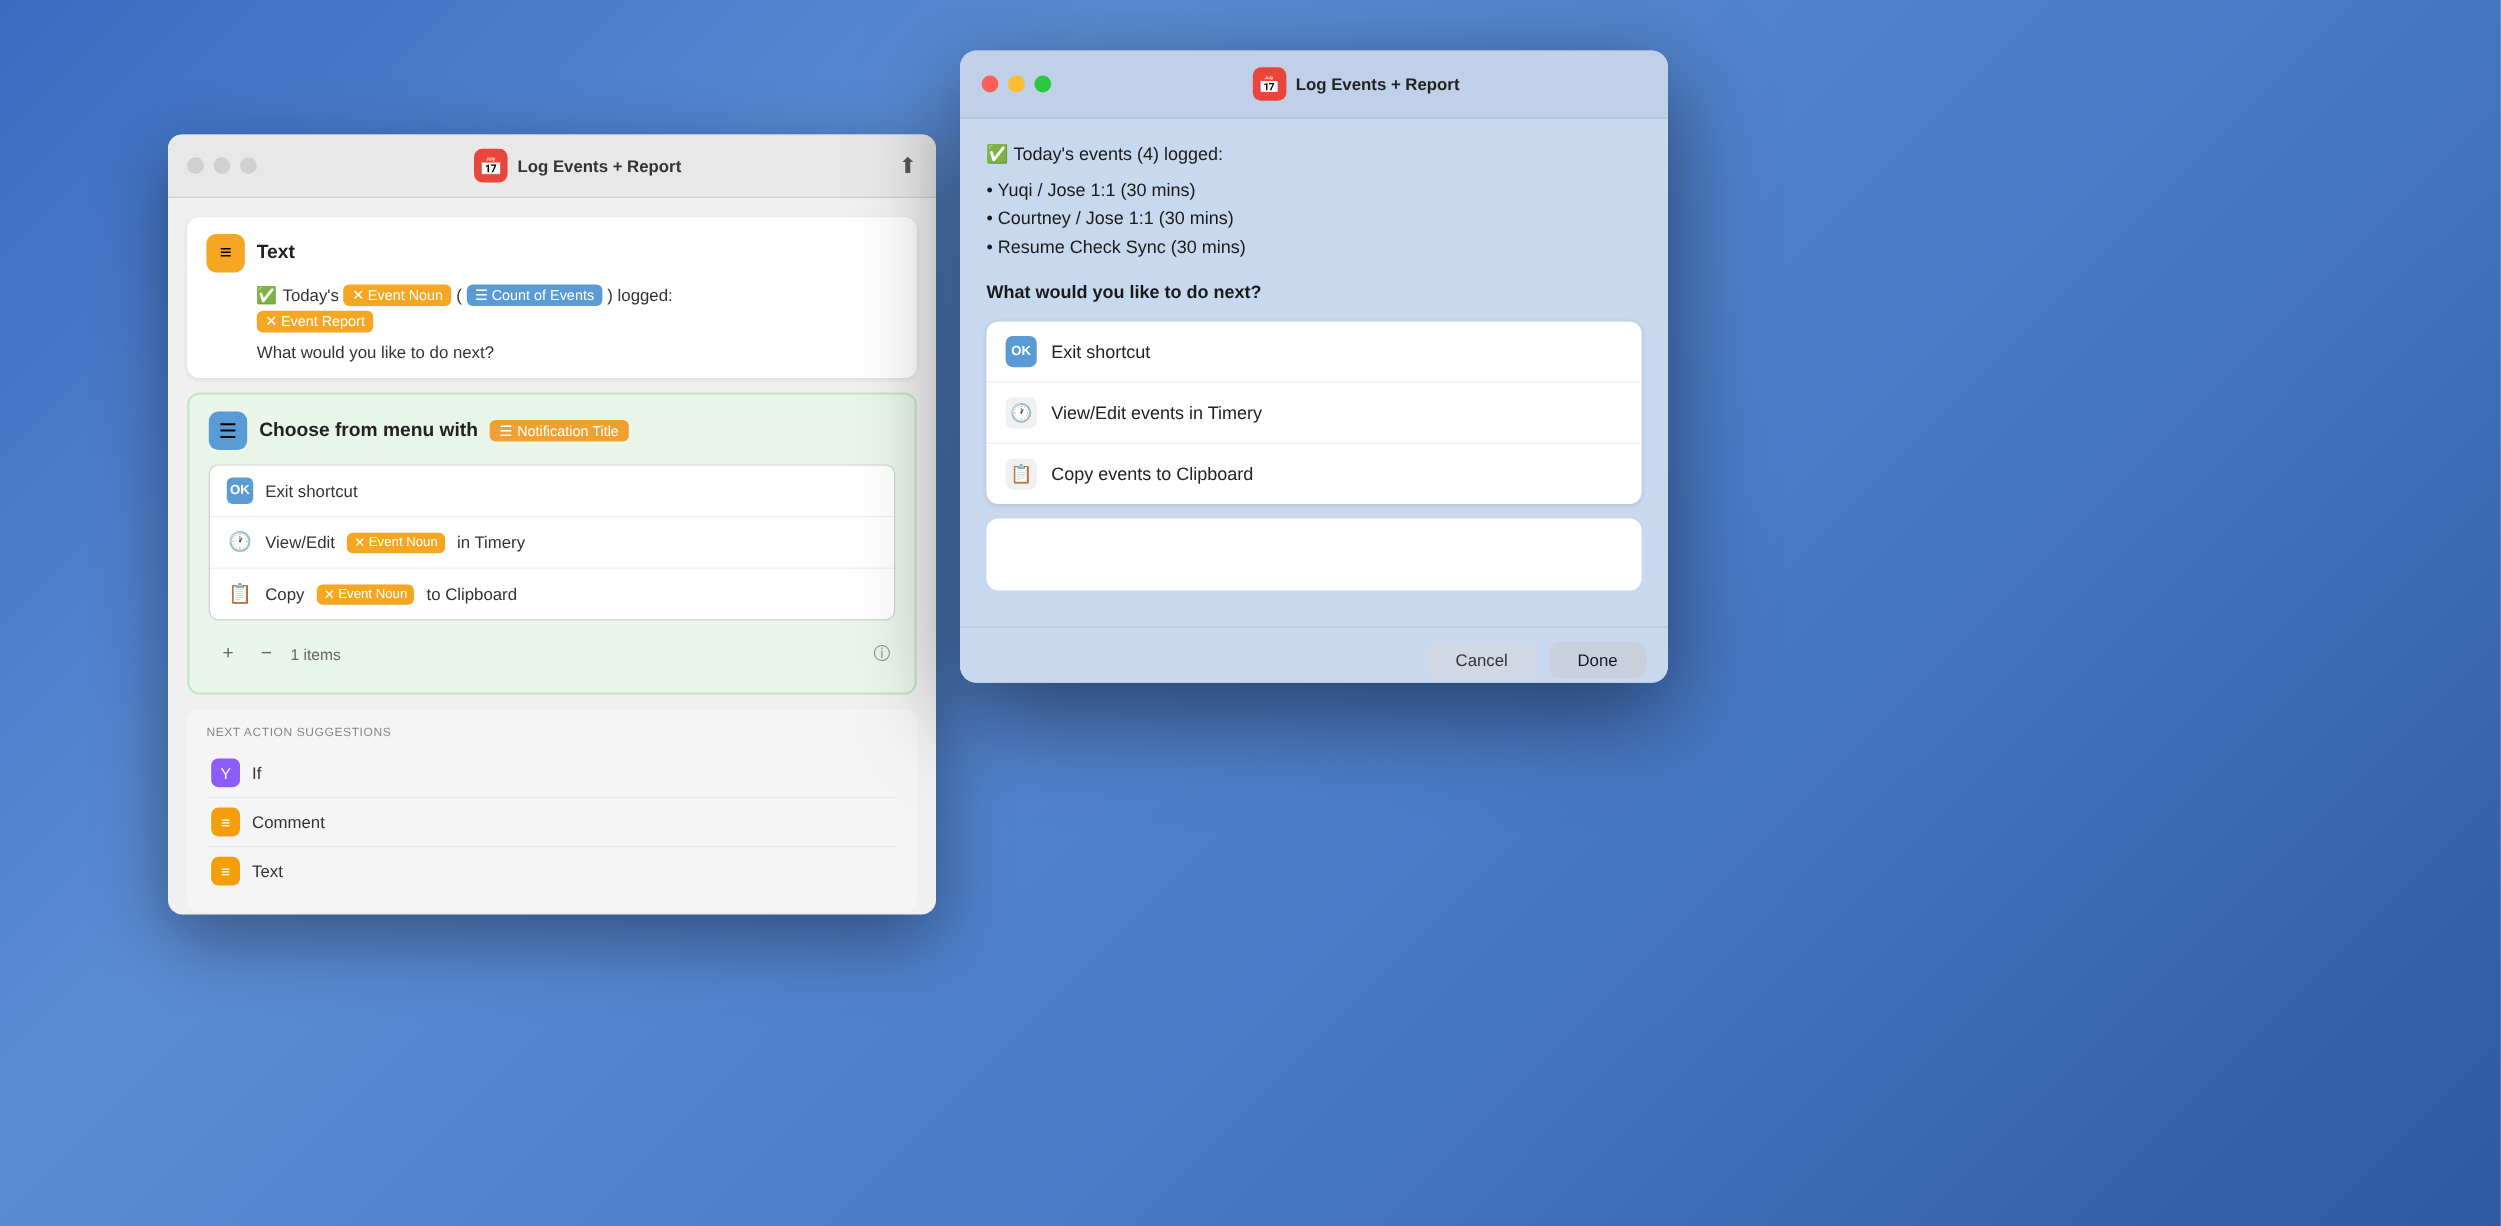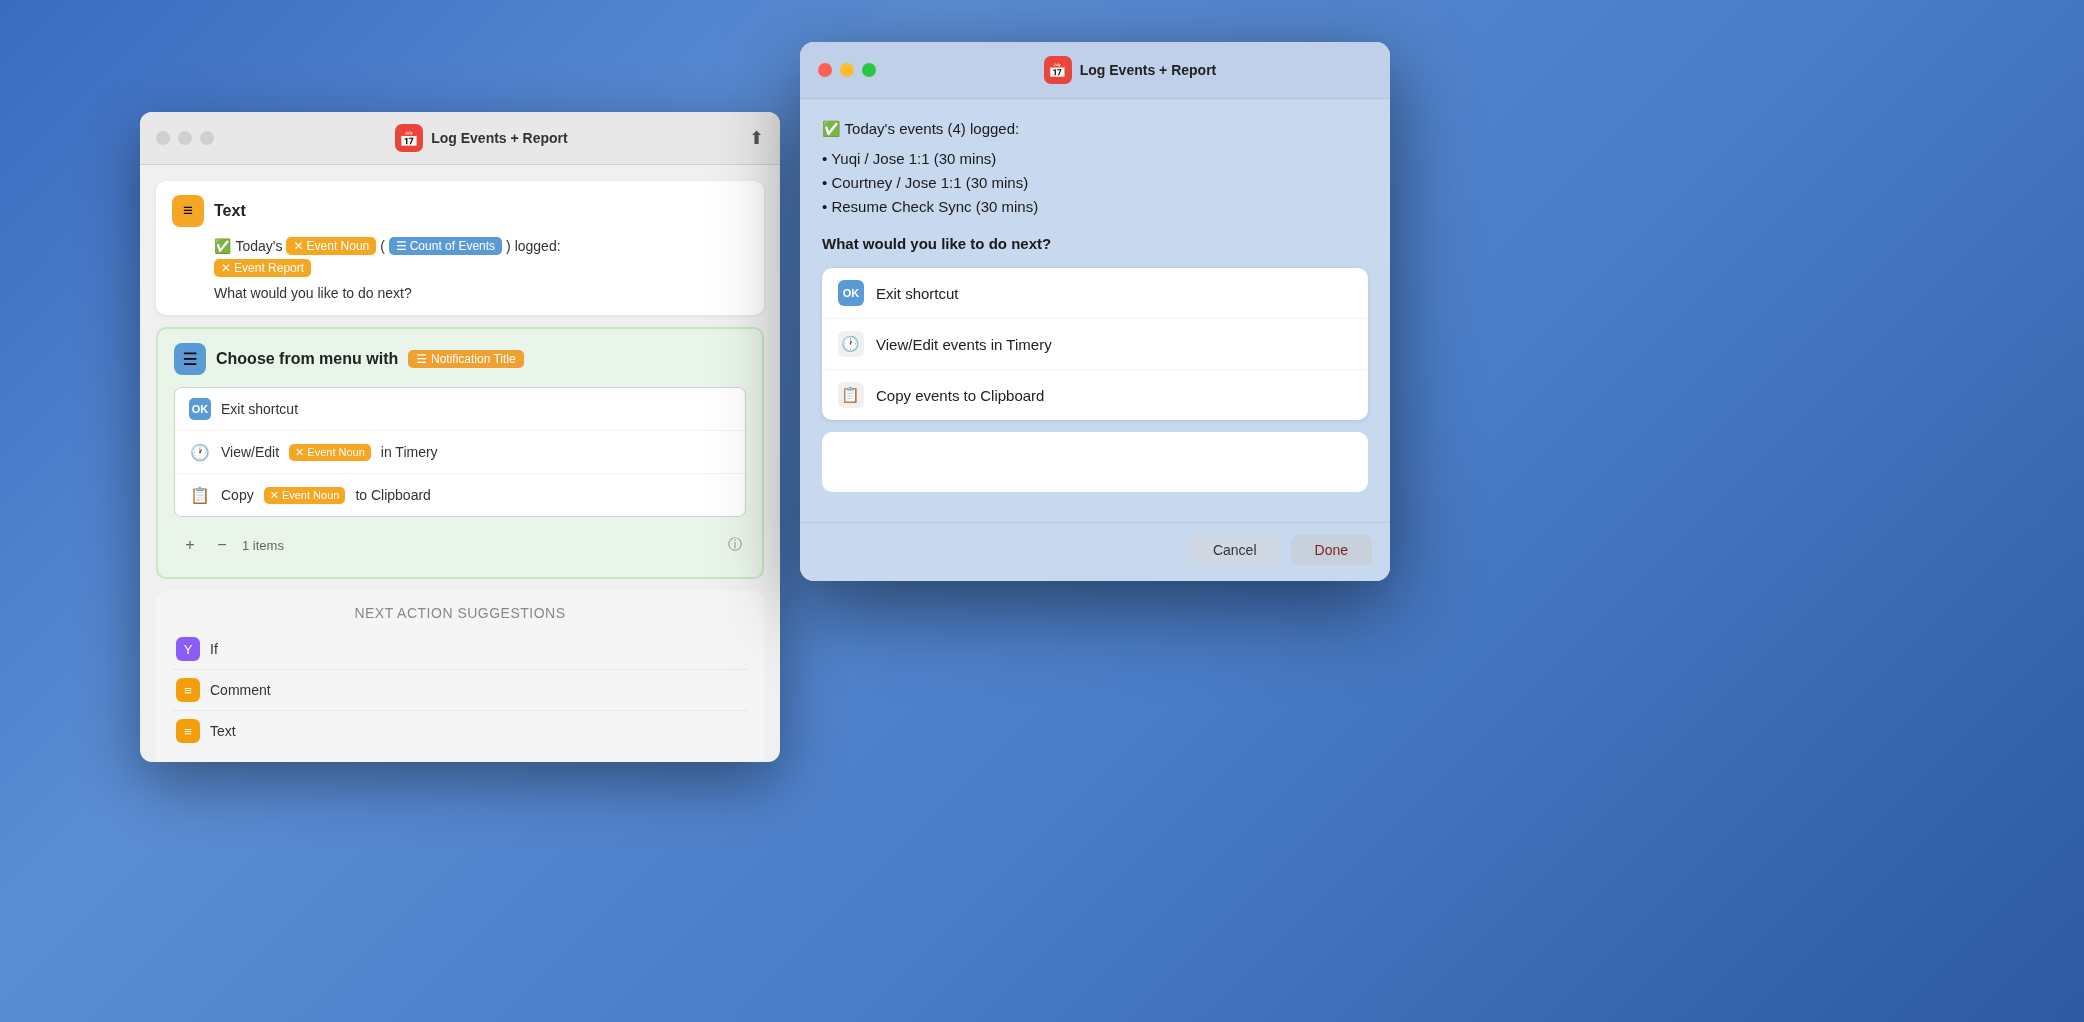--- a/index.html
+++ b/index.html
@@ -245,26 +245,25 @@
 
     
     .suggestions-section {
       background: #f5f5f5;
       border-radius: 10px;
       padding: 14px 16px;
       margin-top: 8px;
     }
 
     .suggestions-title {
-      font-size: 14px;
+      font-size: 10px;
       color: #888;
       text-transform: uppercase;
       letter-spacing: 0.5px;
       margin-bottom: 8px;
-      text-align: center;
     }
 
     .suggestion-item {
       display: flex;
       align-items: center;
       gap: 10px;
       padding: 8px 4px;
       font-size: 14px;
       color: #333;
       border-bottom: 1px solid #e8e8e8;
@@ -400,42 +399,42 @@
       background: white;
       border-radius: 10px;
       height: 60px;
       margin-bottom: 12px;
     }
 
     .dialog-footer {
       display: flex;
       justify-content: flex-end;
       gap: 10px;
-      padding: 12px 18px 16px;
+      padding: 12px 18px 4px;
       background: #c8d8ee;
       border-top: 1px solid #b8c8de;
     }
 
     .dialog-btn {
       padding: 7px 24px;
       border-radius: 8px;
       font-size: 14px;
       font-weight: 500;
       border: none;
       cursor: pointer;
     }
 
     .btn-cancel {
       background: #d0d8e4;
       color: #333;
     }
 
     .btn-done {
       background: #c8d0dc;
-      color: #7f1d1d;
+      color: #0f172a;
     }
   </style>
 </head>
 <body>
 
 <div class="main-window">
   <div class="window-titlebar">
     <div class="traffic-lights">
       <div class="traffic-light tl-close"></div>
       <div class="traffic-light tl-minimize"></div>

